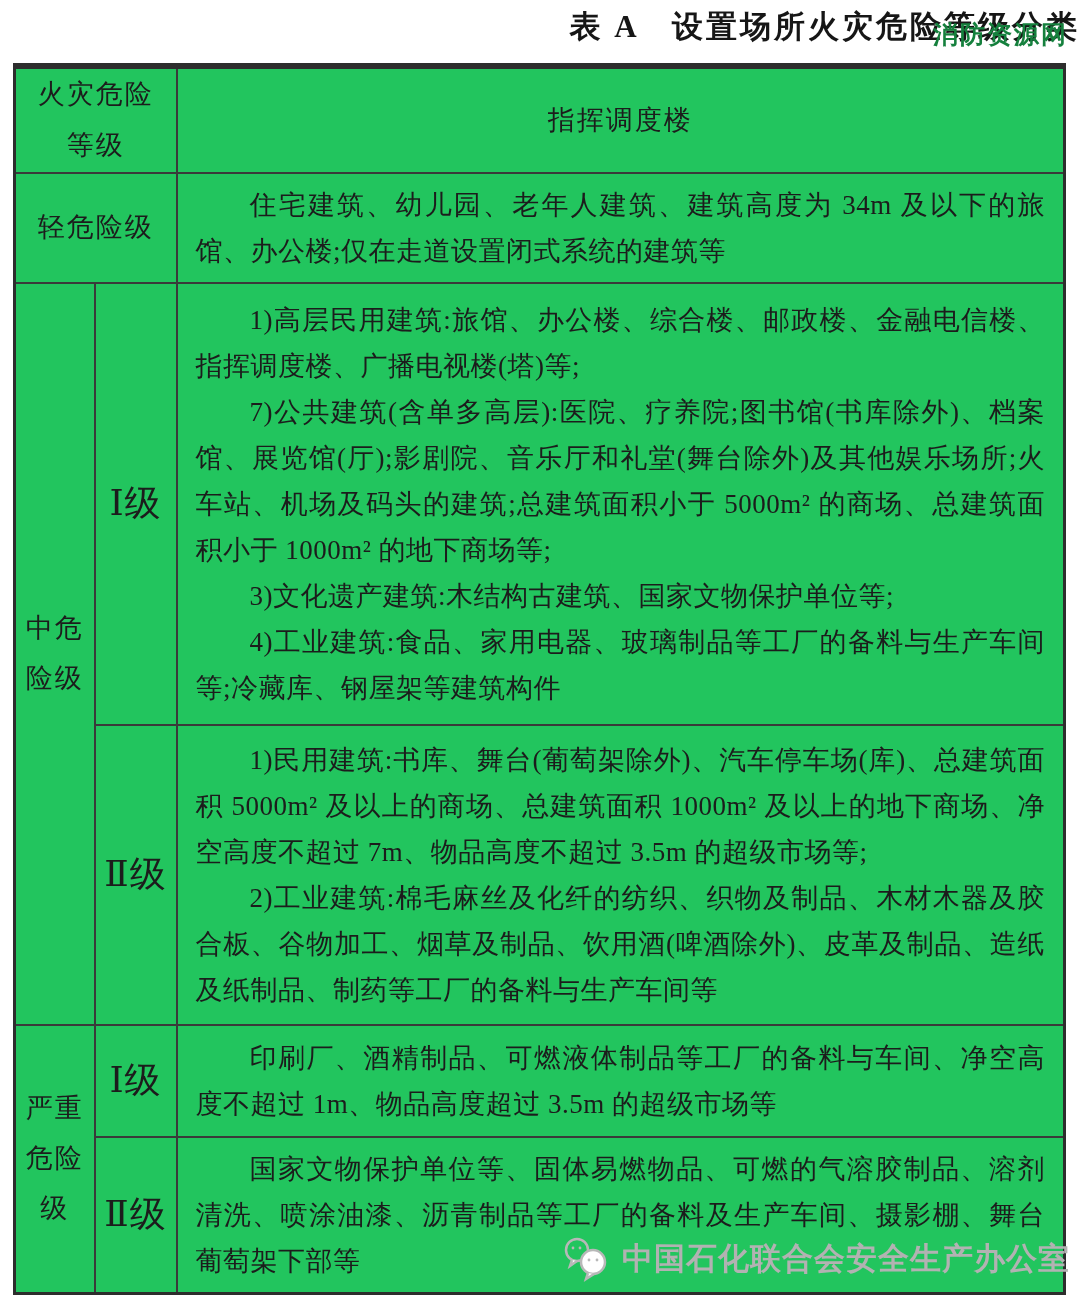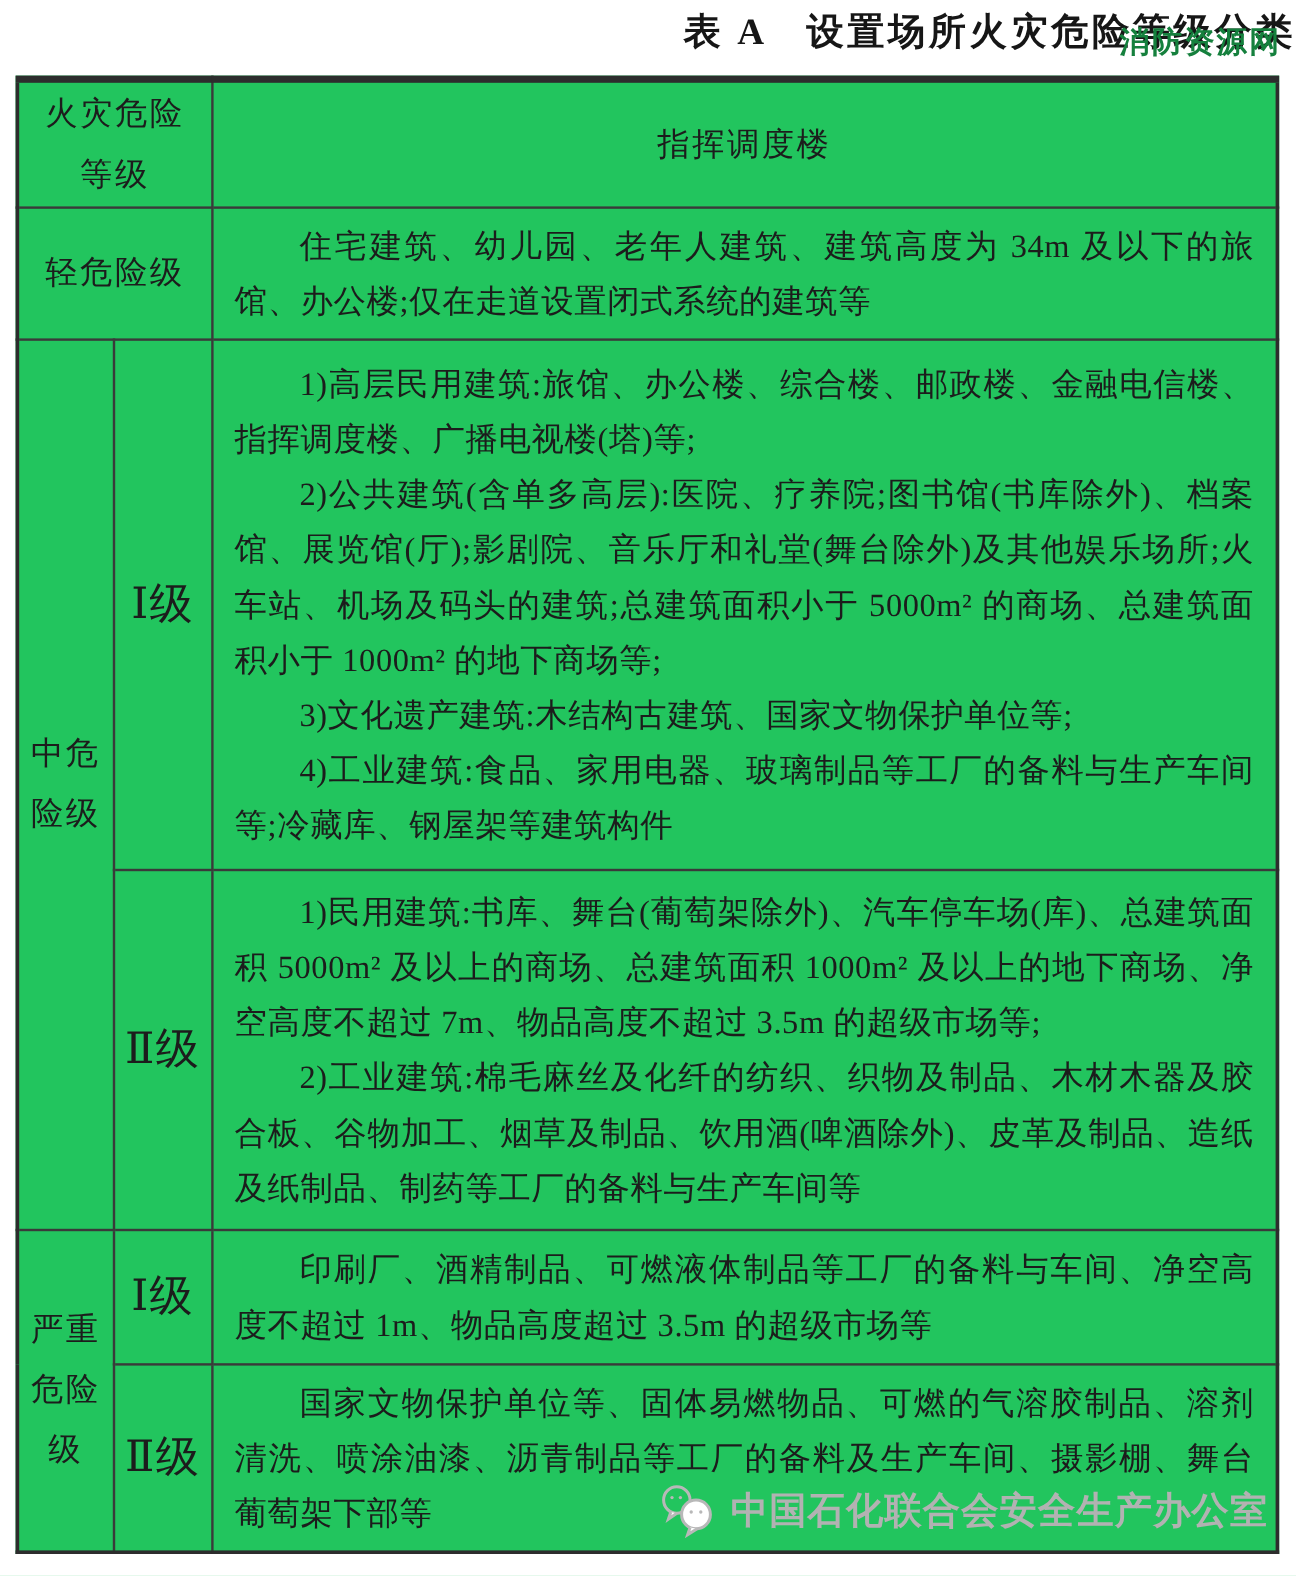--- a/index.html
+++ b/index.html
@@ -53,21 +53,21 @@
     text-align:justify;
     letter-spacing:0.5px;
   }
   tr.r-header  { height:104px; }
   tr.r-light   { height:101px;margin-top:36px; }
   tr.r-m1      { height:442px; }
   tr.r-m2      { height:300px; }
   tr.r-s1      { height:112px; }
   tr.r-s2      { height:155px; }
   .wm-bottom {
-    position:absolute; top:1236px; right:23px;
+    position:absolute; top:1236px; right:10px;
     display:flex; align-items:center; gap:10px;
     color:#b2b2b2;
     font-size:31px; letter-spacing:1px;
     font-weight:bold;
     white-space:nowrap;
   }
   .wm-logo { flex:0 0 auto; }
 </style>
 </head>
 <body>
@@ -97,21 +97,21 @@
           <p>住宅建筑、幼儿园、老年人建筑、建筑高度为 34m 及以下的旅馆、办公楼;仅在走道设置闭式系统的建筑等</p>
         </td>
       </tr>
 
       <tr class="r-m1">
         <td rowspan="2" class="c-label">中危
 险级</td>
         <td class="c-sub">Ⅰ级</td>
         <td class="content">
           <p>1)高层民用建筑:旅馆、办公楼、综合楼、邮政楼、金融电信楼、指挥调度楼、广播电视楼(塔)等;</p>
-          <p>2)公共建筑(含单多高层):医院、疗养院;图书馆(书库除外)、档案馆、展览馆(厅);影剧院、音乐厅和礼堂(舞台除外)及其他娱乐场所;火车站、机场及码头的建筑;总建筑面积小于 5000m² 的商场、总建筑面积小于 1000m² 的地下商场等;</p>
+          <p>7)公共建筑(含单多高层):医院、疗养院;图书馆(书库除外)、档案馆、展览馆(厅);影剧院、音乐厅和礼堂(舞台除外)及其他娱乐场所;火车站、机场及码头的建筑;总建筑面积小于 5000m² 的商场、总建筑面积小于 1000m² 的地下商场等;</p>
           <p>3)文化遗产建筑:木结构古建筑、国家文物保护单位等;</p>
           <p>4)工业建筑:食品、家用电器、玻璃制品等工厂的备料与生产车间等;冷藏库、钢屋架等建筑构件</p>
         </td>
       </tr>
 
       <tr class="r-m2">
         <td class="c-sub">Ⅱ级</td>
         <td class="content">
           <p>1)民用建筑:书库、舞台(葡萄架除外)、汽车停车场(库)、总建筑面积 5000m² 及以上的商场、总建筑面积 1000m² 及以上的地下商场、净空高度不超过 7m、物品高度不超过 3.5m 的超级市场等;</p>
           <p>2)工业建筑:棉毛麻丝及化纤的纺织、织物及制品、木材木器及胶合板、谷物加工、烟草及制品、饮用酒(啤酒除外)、皮革及制品、造纸及纸制品、制药等工厂的备料与生产车间等</p>

